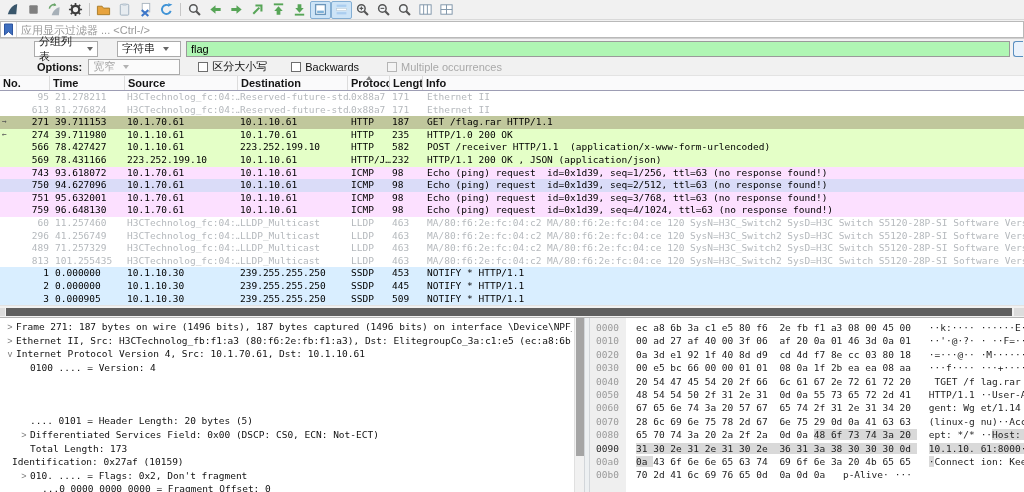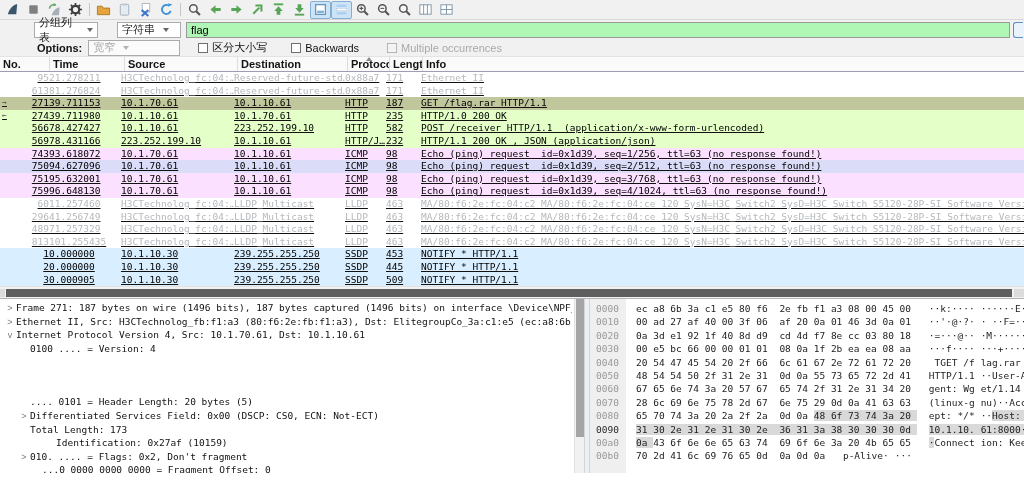--- a/index.html
+++ b/index.html
@@ -51,25 +51,25 @@
     font-weight:600; font-size:11px; color:#141414; }
   .hcell { border-right:1px solid #dcdcdc; padding:0 0 0 3px; line-height:15px; position:relative;
     white-space:nowrap; overflow:hidden; }
   .h-no{width:50px;} .h-time{width:75px;} .h-src{width:113px;} .h-dst{width:110px;}
   .h-proto{width:42px;} .h-len{width:33px;} .h-info{flex:1; border-right:0;}
   .sort-caret { position:absolute; top:0px; left:50%; margin-left:-3px; width:0; height:0;
     border-left:3px solid transparent; border-right:3px solid transparent; border-bottom:4px solid #8a8a8a; }
 
   
   .plist { height:214px; overflow:hidden; background:#a16207;
-    font-family:"DejaVu Sans Mono","Liberation Mono",monospace; font-size:9.5px;text-decoration:underline; }
+    font-family:"DejaVu Sans Mono","Liberation Mono",monospace; font-size:9.5px; }
   .prow { height:12.6px; line-height:12.6px; display:flex; white-space:pre; }
   .col-marker{ width:9px; text-align:center; font-size:8px; color:#555; flex:0 0 auto; }
   .col-no{ width:40px; text-align:right; flex:0 0 auto; }
-  .col-time{ width:72px; flex:0 0 auto; }
+  .col-time{ width:72px; margin-left:6px; flex:0 0 auto; }
   .col-src{ width:113px; flex:0 0 auto; overflow:hidden; }
   .col-dst{ width:111px; flex:0 0 auto; overflow:hidden; }
   .col-proto{ width:41px; flex:0 0 auto; overflow:hidden; }
   .col-len{ width:29px; text-align:left; flex:0 0 auto; }
   .col-info{ flex:1; margin-left:6px; overflow:hidden; }
 
   
   .hscroll { height:12px; background:#f1f1f1; position:relative; border-top:1px solid #e2e2e2; }
   .hthumb { position:absolute; left:6px; right:12px; top:2px; height:8px; background:#5f5f5f; }
   .hbtn { position:absolute; top:2px; width:5px; height:8px; background:#dcdcdc; }
@@ -228,20 +228,30 @@
         </svg>
       </div>
     <div class="tbtn">
         <svg width="15" height="15" viewBox="0 0 16 16">
           <rect x="2" y="3" width="12" height="10" fill="#fff" stroke="#7d93a8"></rect>
           <path d="M8 3v10M2 8h12" stroke="#7d93a8"></path>
         </svg>
       </div>
   </div>
 
+  <div class="filterbar">
+    <div class="filter-input">
+      <span class="bm">
+          <svg width="11" height="13" viewBox="0 0 11 13">
+            <path d="M1.5 1h8v11L5.5 8.6 1.5 12z" fill="#3f6fbf" stroke="#2d55a0"></path>
+          </svg>
+        </span>
+      <input value="" placeholder="应用显示过滤器 ... &lt;Ctrl-/&gt;" style="">
+    </div>
+  </div>
 
   <div class="searchbar">
     <div class="combo" style="width:64px; margin-left:34px;">
       <span>分组列表</span>
       <span class="chev"></span>
     </div>
     <div class="combo" style="width:64px; margin-left:19px;">
       <span>字符串</span>
       <span class="chev"></span>
     </div>
@@ -308,21 +318,21 @@
   <div class="bottom">
     <div class="detailpane">
       <div id="detail-lines">
           <div class="dline" style="padding-left: 4px;"><span class="dtoggle">&gt;</span><span class="dtext">Frame 271: 187 bytes on wire (1496 bits), 187 bytes captured (1496 bits) on interface \Device\NPF_{6F</span></div>
           <div class="dline" style="padding-left: 4px;"><span class="dtoggle">&gt;</span><span class="dtext">Ethernet II, Src: H3CTechnolog_fb:f1:a3 (80:f6:2e:fb:f1:a3), Dst: ElitegroupCo_3a:c1:e5 (ec:a8:6b:3a:</span></div>
           <div class="dline" style="padding-left: 4px;"><span class="dtoggle">v</span><span class="dtext">Internet Protocol Version 4, Src: 10.1.70.61, Dst: 10.1.10.61</span></div>
           <div class="dline" style="padding-left: 18px;"><span class="dtoggle"></span><span class="dtext">0100 .... = Version: 4</span></div>
           <div class="dline" style="padding-left: 18px; margin-top: 40px;"><span class="dtoggle"></span><span class="dtext">.... 0101 = Header Length: 20 bytes (5)</span></div>
           <div class="dline" style="padding-left: 18px;"><span class="dtoggle">&gt;</span><span class="dtext">Differentiated Services Field: 0x00 (DSCP: CS0, ECN: Not-ECT)</span></div>
           <div class="dline" style="padding-left: 18px;"><span class="dtoggle"></span><span class="dtext">Total Length: 173</span></div>
-          <div class="dline" style="padding-left: 18px; margin-left: 26px;"><span class="dtoggle"></span><span class="dtext">Identification: 0x27af (10159)</span></div>
+          <div class="dline" style=""><span class="dtoggle"></span><span class="dtext">Identification: 0x27af (10159)</span></div>
           <div class="dline" style="padding-left: 18px;"><span class="dtoggle">&gt;</span><span class="dtext">010. .... = Flags: 0x2, Don't fragment</span></div>
           <div class="dline" style="padding-left: 30px;"><span class="dtoggle"></span><span class="dtext">...0 0000 0000 0000 = Fragment Offset: 0</span></div>
           <div class="dline" style="padding-left: 18px;"><span class="dtoggle"></span><span class="dtext">Time to Live: 63</span></div>
           <div class="dline" style="padding-left: 18px;"><span class="dtoggle"></span><span class="dtext">Protocol: TCP (6)</span></div>
         </div>
       <div class="vscroll">
           <div class="vthumb"></div>
         </div>
     </div>
     <div class="splitter"></div>

